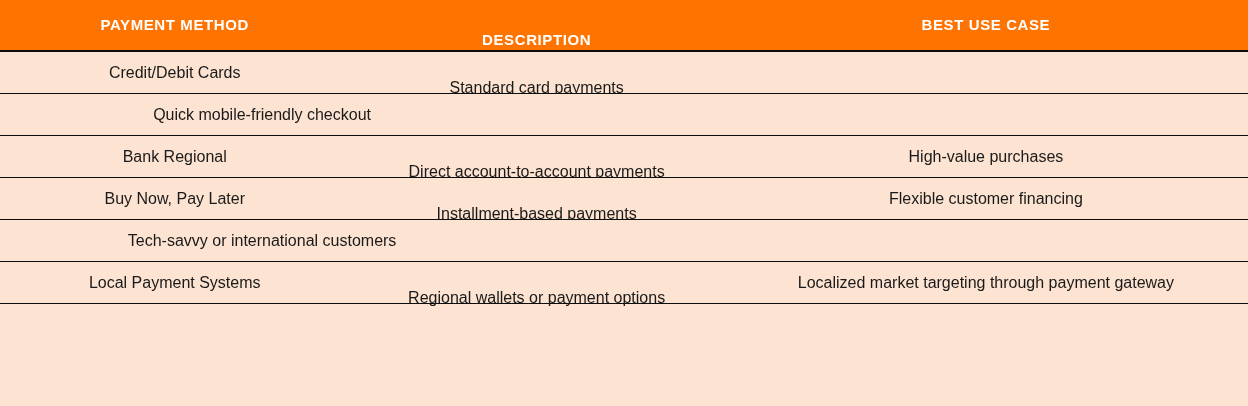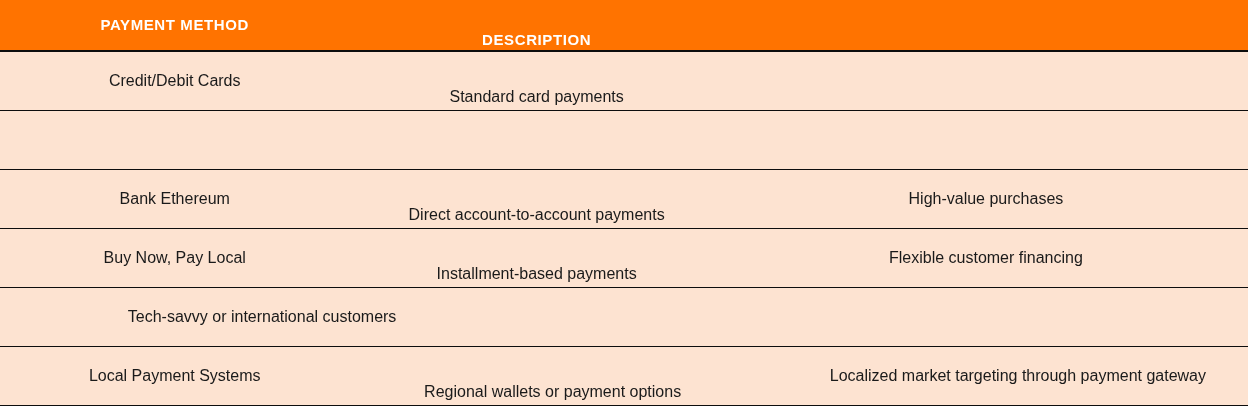--- a/index.html
+++ b/index.html
@@ -9,21 +9,21 @@
   }
   body {
     width: 1248px;
     height: 406px;
     background: #FDE3D1;
     font-family: "Liberation Sans", sans-serif;
     overflow: hidden;
   }
   .table {
     width: 1248px;
-    height: 406px;
+    height: 304px;
     display: flex;
     flex-direction: column;
     background: #FDE3D1;
     box-sizing: border-box;
   }
   
   .thead {
     display: flex;
     flex: 0 0 52px;
     height: 52px;
@@ -55,21 +55,20 @@
   .tr {
     display: flex;
     flex: 1 1 0;
     min-height: 0;
     border-bottom: 1.6px solid #0d0d0d;
     box-sizing: border-box;
     background: #FDE3D1;
   }
   .tr:last-child {
     border-bottom: 1.6px solid #0d0d0d;
-    gap: 16px;
   }
   .td {
     display: flex;
     align-items: center;
     justify-content: center;
     color: #1a1a1a;
     font-size: 16px;
     font-weight: normal;
     box-sizing: border-box;
     padding: 0 10px;
@@ -87,40 +86,44 @@
 
 <div class="table">
 
   <div class="thead">
     <div class="th col-0">
       <span>PAYMENT METHOD</span>
     </div>
     <div class="th col-1">
       <span>DESCRIPTION</span>
     </div>
+    <div class="th col-2">
+      <span>BEST USE CASE</span>
+    </div>
   </div>
 
   <div class="tbody">
 
     <div class="tr">
       <div class="td col-0">Credit/Debit Cards</div>
       <div class="td col-1">Standard card payments</div>
     </div>
 
     <div class="tr">
+      <div class="td col-2">Quick mobile-friendly checkout</div>
     </div>
 
     <div class="tr">
-      <div class="td col-0">Bank Ethereum</div>
+      <div class="td col-0">Bank Regional</div>
       <div class="td col-1">Direct account-to-account payments</div>
       <div class="td col-2">High-value purchases</div>
     </div>
 
     <div class="tr">
-      <div class="td col-0">Buy Now, Pay Local</div>
+      <div class="td col-0">Buy Now, Pay Later</div>
       <div class="td col-1">Installment-based payments</div>
       <div class="td col-2">Flexible customer financing</div>
     </div>
 
     <div class="tr">
       <div class="td col-2">Tech-savvy or international customers</div>
     </div>
 
     <div class="tr">
       <div class="td col-0">Local Payment Systems</div>

